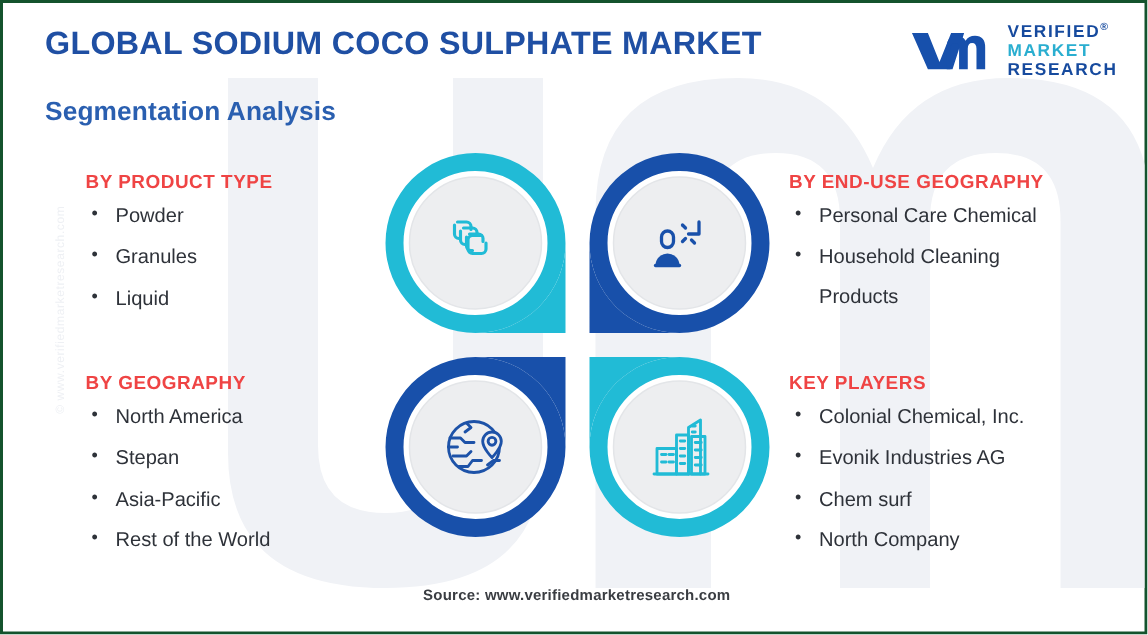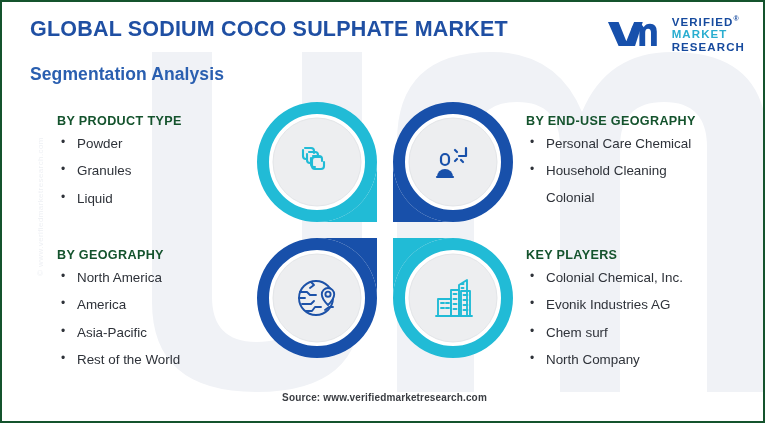--- a/index.html
+++ b/index.html
@@ -114,21 +114,21 @@
   }
 
   
   .block {
     position: absolute;
     z-index: 5;
   }
   .block-title {
     font-size: 12.6px;
     font-weight: bold;
-    color: #14532d;
+    color: #ef4444;
     letter-spacing: 0.35px;
     margin-bottom: 9px;
   }
   .block ul { list-style: none; }
   .block li {
     font-size: 13.4px;
     color: #2e3239;
     line-height: 1.0;
     margin-bottom: 14px;
     padding-left: 20px;
@@ -222,29 +222,29 @@
       <li>Powder</li>
       <li>Granules</li>
       <li>Liquid</li>
     </ul>
   </div>
 
   <div class="block" id="block-enduse">
     <div class="block-title">BY END-USE GEOGRAPHY</div>
     <ul>
       <li>Personal Care Chemical</li>
-      <li><span>Household Cleaning</span><span class="cont">Colonial</span></li>
+      <li><span>Household Cleaning</span><span class="cont">Products</span></li>
     </ul>
   </div>
 
   <div class="block" id="block-geo">
     <div class="block-title">BY GEOGRAPHY</div>
     <ul>
       <li>North America</li>
-      <li>America</li>
+      <li>Stepan</li>
       <li>Asia-Pacific</li>
       <li>Rest of the World</li>
     </ul>
   </div>
 
   <div class="block" id="block-players">
     <div class="block-title">KEY PLAYERS</div>
     <ul>
       <li>Colonial Chemical, Inc.</li>
       <li>Evonik Industries AG</li>

